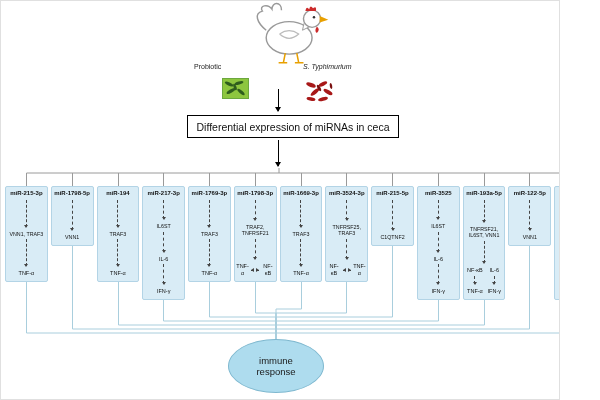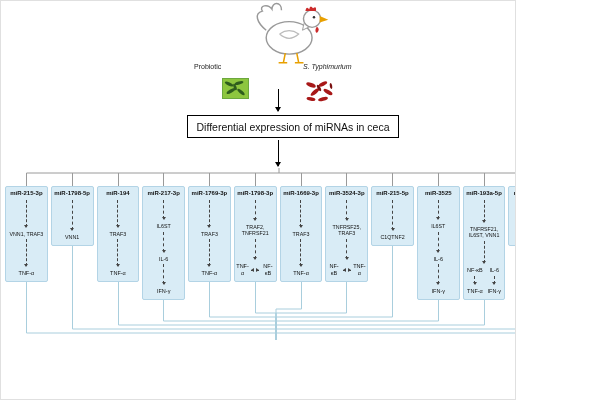--- a/index.html
+++ b/index.html
@@ -1,17 +1,17 @@
 <!DOCTYPE html>
 <html><head>
 <meta charset="utf-8">
 <style>
   * { margin:0; padding:0; box-sizing:border-box; }
   body { font-family:"Liberation Sans", sans-serif; background:#fff; }
-  #canvas { position:relative; width:516px; height:400px; background:#fff; border:1px solid #e0e0e0; overflow:hidden; }
+  #canvas { position:relative; width:560px; height:400px; background:#fff; border:1px solid #e0e0e0; overflow:hidden; }
 
   
   .abs { position:absolute; }
   .hdr-label { position:absolute; font-size:7px; color:#222; }
   .italic { font-style:italic; }
   #main-box { position:absolute; left:186px; top:114px; width:212px; height:23px;
     border:1px solid #000; background:#fff; display:flex; align-items:center; justify-content:center;
     font-size:10.5px; color:#111; }
   .arrow-v { position:absolute; width:0; border-left:1.2px solid #000; }
   .arrow-v::after { content:""; position:absolute; bottom:-4px; left:-3.6px;
@@ -281,14 +281,17 @@
       <div class="varrow grow"></div>
       <div class="targets">TNFRSF21, NTF6, LIF</div>
       <div class="varrow grow"></div>
       <div class="effector">NF-κB</div>
       <div class="varrow grow"></div>
       <div class="effector">TNF-α</div>
     </div>
 
   </div>
 
+  <div id="immune">
+    <span>immune response</span>
+  </div>
 
 </div>
 
 </body></html>

